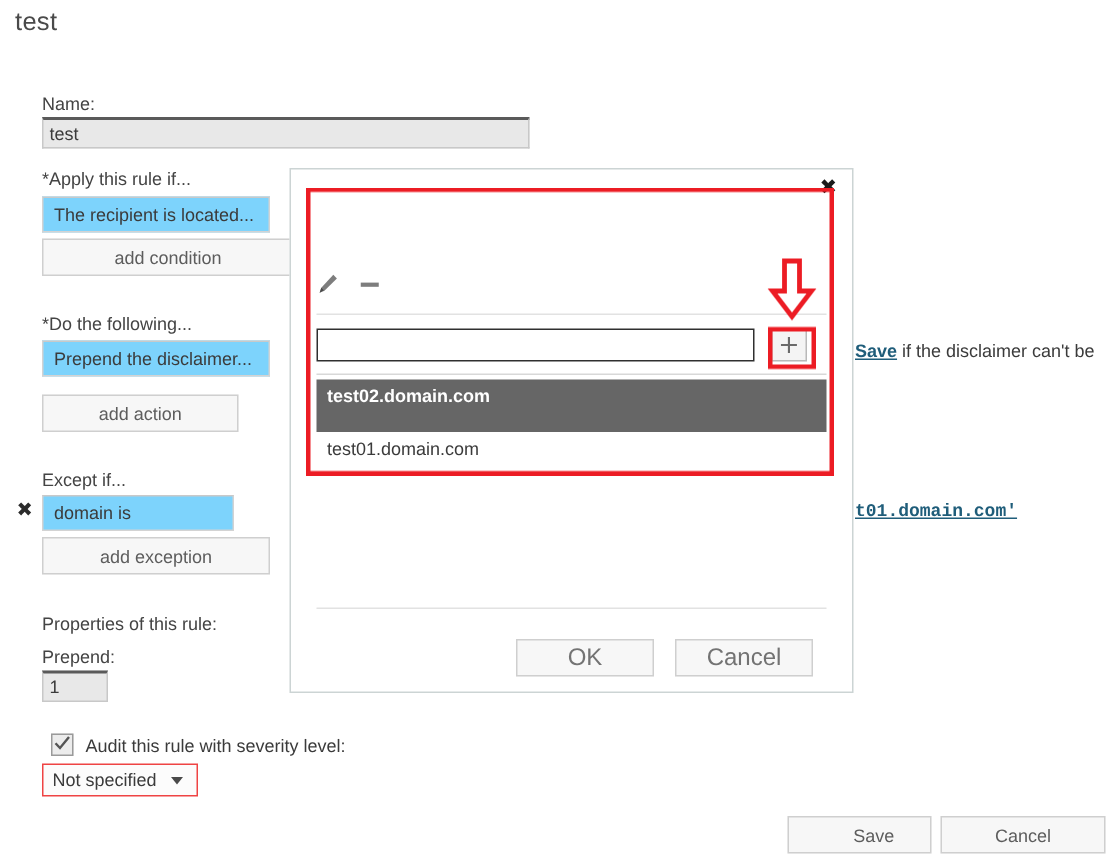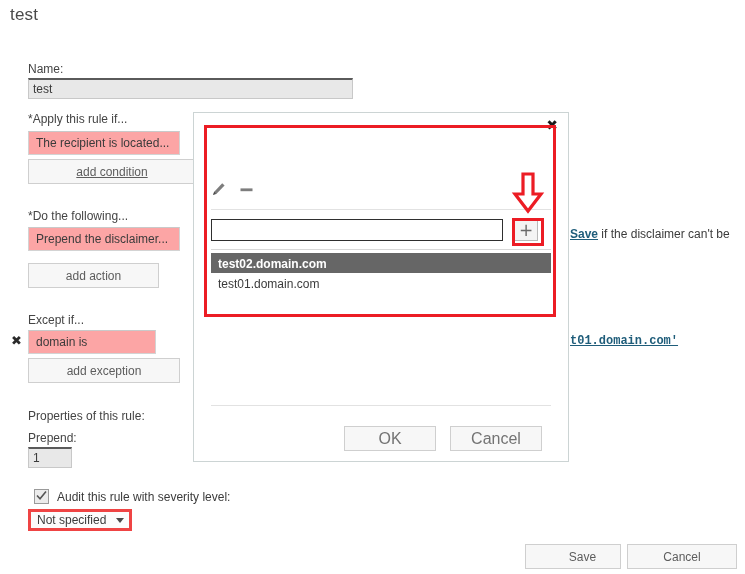--- a/index.html
+++ b/index.html
@@ -45,21 +45,21 @@
     border-top: 2px solid #5a5a5a;
     font-family: "Liberation Sans", sans-serif;
     font-size: 12px;
     color: #3b3b3b;
     padding: 2px 4px;
     outline: none;
   }
   .combo-row {
     position: absolute;
     box-sizing: border-box;
-    background: #fca5a5;
+    background: #7dd3fc;
     border: 1px solid #d3d3d3;
     border-top: 1px solid #c9c9c9;
     font-size: 12px;
     color: #3b3b3b;
     line-height: 22px;
     padding-left: 7px;
     white-space: nowrap;
     overflow: hidden;
   }
   .btn {
@@ -123,21 +123,21 @@
     font-size: 12px;
     color: #3b3b3b;
     white-space: nowrap;
   }
 
   
   .select-box {
     position: absolute;
     box-sizing: border-box;
     background: #fcfcfc;
-    border: 3px solid #ef4444;
+    border: 1px solid #ef4444;
     font-size: 12px;
     color: #3b3b3b;
     display: flex;
     align-items: center;
     padding: 0 6px;
     cursor: pointer;
     white-space: nowrap;
   }
   .select-caret {
     margin-left: 10px;
@@ -239,21 +239,21 @@
     font-family: "DejaVu Sans", sans-serif;
   }
 
   .dlg-list {
     position: absolute;
     left: 17px;
     top: 140px;
     width: 340px;
   }
   .dlg-list-item {
-    height: 20px;
+    height: 35px;
     line-height: 22px;
     padding-left: 7px;
     font-size: 12px;
     color: #3b3b3b;
     cursor: pointer;
     box-sizing: border-box;
     white-space: nowrap;
   }
   .dlg-list-item.selected {
     background: #666666;
@@ -292,21 +292,21 @@
 </head>
 <body>
 
 <div class="page-title">test</div>
 
 <div class="field-label" style="left:28px; top:62px;">Name:</div>
 <input class="text-input" style="left: 28px; top: 78px; width: 325px; height: 21px;" value="test">
 
 <div class="field-label" style="left:28px; top:112px;">*Apply this rule if...</div>
 <div class="combo-row" style="left:28px; top:131px; width:152px; height:24px;">The recipient is located...</div>
-<div class="btn" style="left:28px; top:159px; width:168px; height:25px;text-decoration:underline;">add condition</div>
+<div class="btn" style="left:28px; top:159px; width:168px; height:25px;">add condition</div>
 
 <div class="field-label" style="left:28px; top:209px;">*Do the following...</div>
 <div class="combo-row" style="left:28px; top:227px; width:152px; height:24px;">Prepend the disclaimer...</div>
 <div class="btn" style="left:28px; top:263px; width:131px; height:25px;">add action</div>
 
 <div class="field-label" style="left:28px; top:313px;">Except if...</div>
 <div class="delete-x" style="left:11px; top:334px;">✖</div>
 <div class="combo-row" style="left:28px; top:330px; width:128px; height:24px;">domain is</div>
 <div class="btn" style="left:28px; top:358px; width:152px; height:25px;">add exception</div>
 

